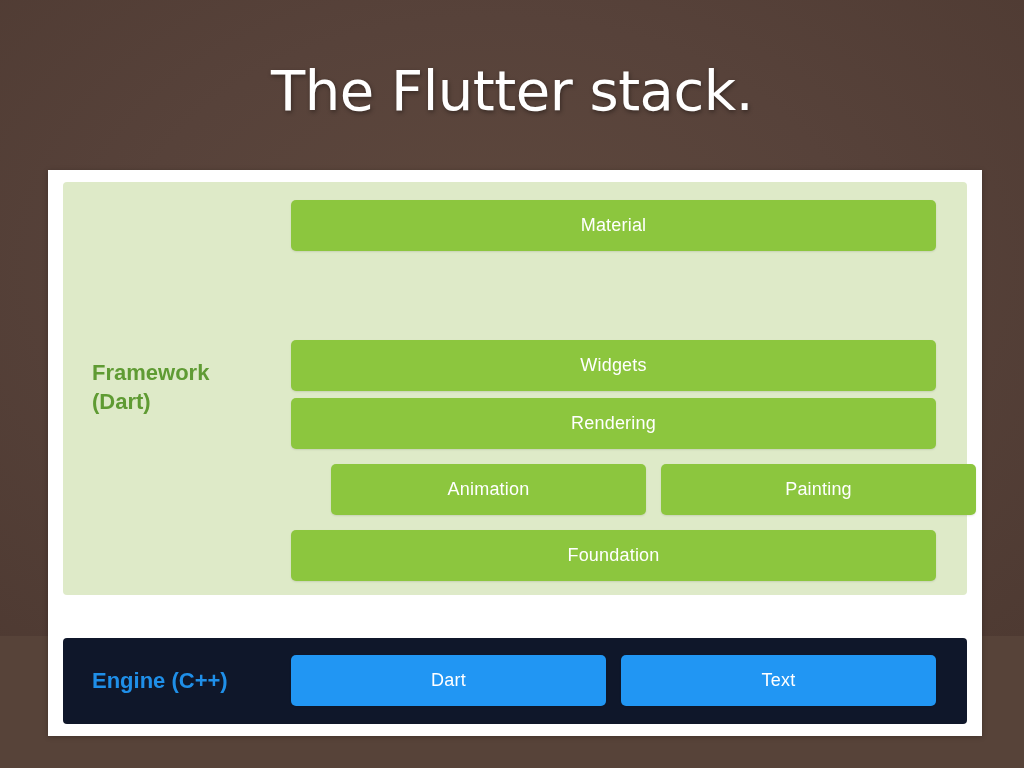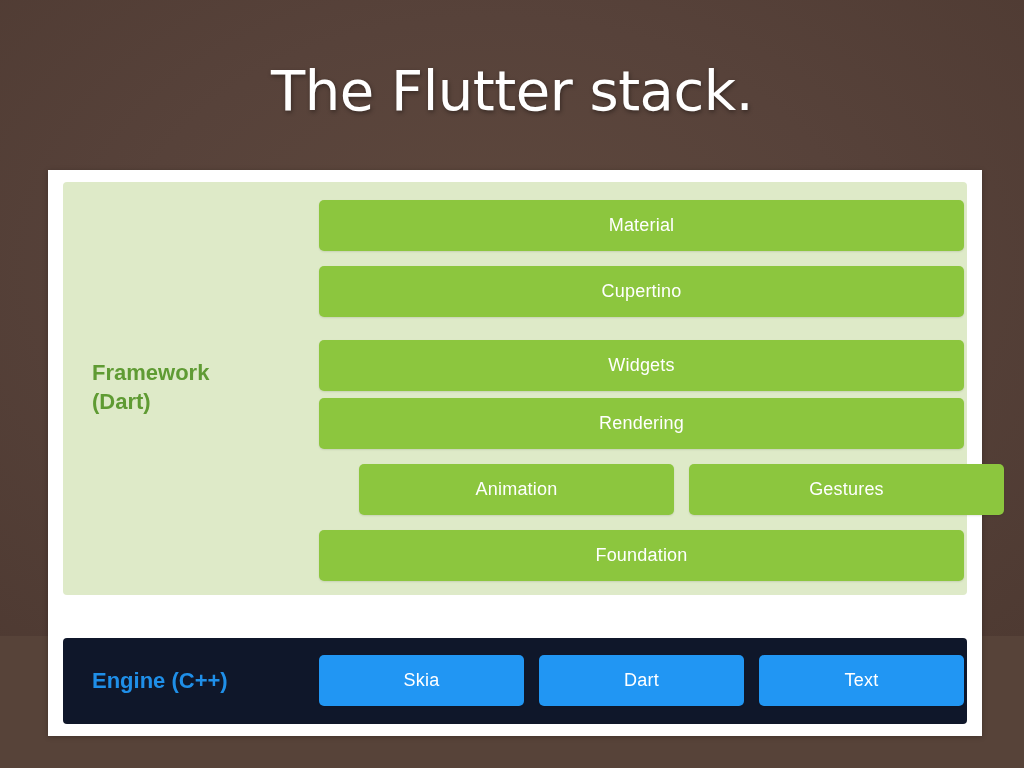--- a/index.html
+++ b/index.html
@@ -70,21 +70,21 @@
 
   #framework-label {
     left: 29px;
     top: 176px;
     color: #5f9b33;
   }
 
   
   .bar-row {
     position: absolute;
-    left: 256px;
+    left: 228px;
     width: 645px;
     display: flex;
     gap: 15px;
   }
 
   .bar {
     flex: 1 1 0;
     height: 51px;
     border-radius: 5px;
     display: flex;
@@ -140,49 +140,45 @@
 
     <div id="framework-panel">
 
       <div class="layer-label" id="framework-label">Framework
 (Dart)</div>
 
       <div class="bar-row" id="row-material">
         <div class="bar green">Material</div>
       </div>
 
-      <div class="bar-row" id="row-cupertino">
-        <div class="bar green">Cupertino</div>
-      </div>
 
       <div class="bar-row" id="row-widgets">
         <div class="bar green">Widgets</div>
       </div>
 
       <div class="bar-row" id="row-rendering">
         <div class="bar green">Rendering</div>
       </div>
 
       <div class="bar-row" id="row-triple">
         <div class="bar green">Animation</div>
-        <div class="bar green">Gestures</div>
+        <div class="bar green">Painting</div>
       </div>
 
       <div class="bar-row" id="row-foundation">
         <div class="bar green">Foundation</div>
       </div>
 
     </div>
 
     <div id="engine-panel">
 
       <div class="layer-label" id="engine-label">Engine (C++)</div>
 
       <div class="bar-row" id="row-engine">
-        <div class="bar blue">Skia</div>
         <div class="bar blue">Dart</div>
         <div class="bar blue">Text</div>
       </div>
 
     </div>
 
   </div>
 </div>
 
 </body></html>

